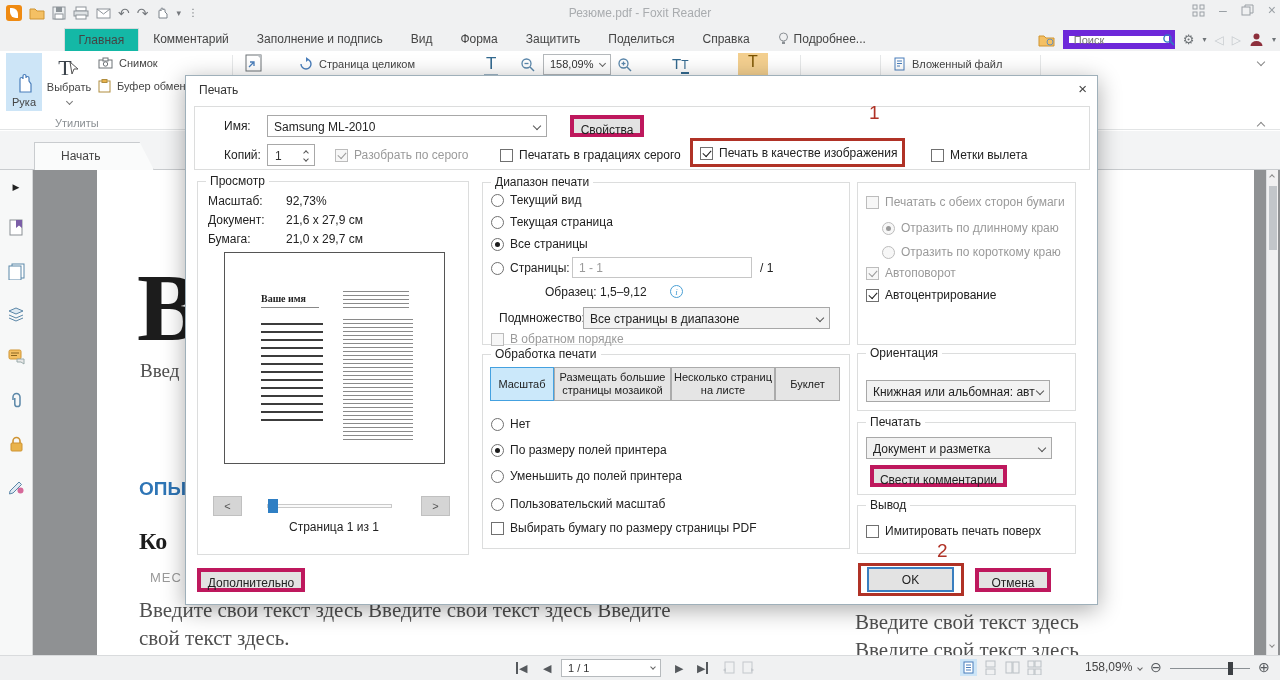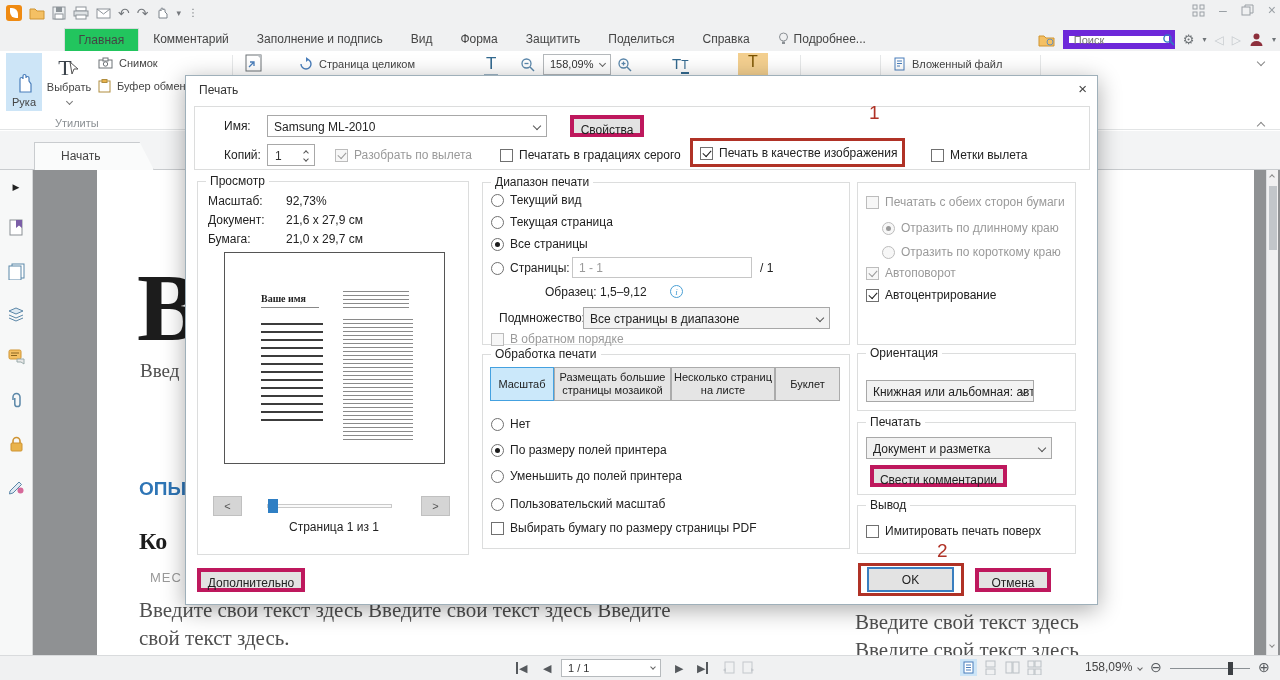--- a/index.html
+++ b/index.html
@@ -14,21 +14,21 @@
   .qat .g { font-size:14px; color:#75797d; line-height:18px; }
   .win-title { position:absolute; left:0; right:0; top:6px; text-align:center; color:#a9acaf; font-size:12px; }
   .winctl { position:absolute; right:4px; top:2px; display:flex; gap:14px; align-items:center; color:#9aa0a5; }
   .winctl span { font-size:14px; cursor:default; }
 
   
   .tabrow { position:absolute; left:0; top:28px; width:1280px; height:23px; background:#f0f1f2; }
   .rtabs { position:absolute; left:6px; top:0; height:23px; display:flex; }
   .rtab { padding:4px 14px 0 14px; font-size:12px; color:#444; height:23px; white-space:nowrap; }
   .rtab.file { background:linear-gradient(#f7a234,#ee8418); color:#fff; border-radius:2px 2px 0 0;margin-top:46px; }
-  .rtab.active { background:#22c55e; border:1px solid #d9dbdd; border-bottom:none; }
+  .rtab.active { background:#14b8a6; border:1px solid #d9dbdd; border-bottom:none; }
   .searcharea { position:absolute; right:4px; top:2px; display:flex; align-items:center; gap:8px; }
   .searchbox { width:112px; height:19px; background:#fff; border:6px solid #6d28d9; display:flex; align-items:center; padding:0 3px 0 5px; }
   .searchbox input { border:none; outline:none; width:88px; font-size:11px; color:#555; font-family:"Liberation Sans",sans-serif; background:transparent; }
 
   
   .ribbon { position:absolute; left:0; top:51px; width:1280px; height:79px; background:#fff; border-bottom:1px solid #e2e4e5; }
   .tool-label { font-size:11px; color:#444; }
   .vdiv { position:absolute; top:4px; width:1px; height:66px; background:#e6e8e9; }
   .handbtn { position:absolute; left:6px; top:2px; width:36px; height:58px; background:#cde5f7; display:flex; flex-direction:column; align-items:center; justify-content:flex-end; padding-bottom:3px; }
   .chev { width:6px; height:6px; border-right:1.4px solid #555; border-bottom:1.4px solid #555; transform:rotate(45deg); display:inline-block; }
@@ -121,20 +121,21 @@
     <span class="g">↶</span>
     <span class="g">↷</span>
     <span>
         <svg width="14" height="14">
           <path d="M4 12 V5 a1 1 0 0 1 2 0 V3 a1 1 0 0 1 2 0 v1 a1 1 0 0 1 2 0 v2 l2 2 v4 z" fill="#fff" stroke="#7b828a"></path>
         </svg>
       </span>
     <span class="g" style="font-size:9px">▾</span>
     <span class="g" style="font-size:10px">⋮</span>
   </div>
+  <div class="win-title">Резюме.pdf - Foxit Reader</div>
   <div class="winctl">
     <span>
         <svg width="13" height="13">
           <rect x="1" y="1" width="4" height="4" fill="none" stroke="#9aa0a5"></rect>
           <rect x="8" y="1" width="4" height="4" fill="none" stroke="#9aa0a5"></rect>
           <rect x="1" y="8" width="4" height="4" fill="none" stroke="#9aa0a5"></rect>
           <rect x="8" y="8" width="4" height="4" fill="none" stroke="#9aa0a5"></rect>
         </svg>
       </span>
     <span>–</span>
@@ -435,21 +436,21 @@
     </div>
     <div class="btn" style="left:375px;top:8px;width:74px;height:22px;">Свойства</div>
     <span class="lbl" style="left:29px;top:41px;">Копий:</span>
     <div style="position:absolute;left:72px;top:37px;width:48px;height:22px;border:1px solid #a8a8a8;background:#fff;padding:4px 0 0 7px;">
       <span>1</span>
       <span class="chev chev-up" style="position:absolute;right:6px;top:6px;width:4px;height:4px;border-color:#555;"></span>
       <span class="chev" style="position:absolute;right:6px;top:12px;width:4px;height:4px;border-color:#555;"></span>
     </div>
     <label class="cb checked disabled" style="left:140px;top:41px;">
       <span class="box"></span>
-        <span>Разобрать по вылета</span>
+        <span>Разобрать по серого</span>
     </label>
     <label class="cb" style="left:305px;top:41px;">
       <span class="box"></span>
         <span>Печатать в градациях серого</span>
     </label>
     <div class="redbox" style="left:495px;top:31px;width:215px;height:29px;"></div>
     <label class="cb checked" style="left:505px;top:39px;">
       <span class="box"></span>
         <span>Печать в качестве изображения</span>
     </label>
@@ -561,21 +562,21 @@
         <span>Автоповорот</span>
       </label>
     <label class="cb checked" style="left:8px;top:105px;">
         <span class="box"></span>
         <span>Автоцентрирование</span>
       </label>
   </div>
 
   <div class="gbox" style="left:671px;top:277px;width:219px;height:58px;">
     <span class="legend">Ориентация</span>
-    <div class="combo" style="left:8px;top:26px;width:168px;">
+    <div class="combo" style="left:8px;top:26px;width:184px;">
       <span>Книжная или альбомная: авт</span>
       <span class="chev cchev" style="border-color:#555;"></span>
     </div>
   </div>
 
   <div class="gbox" style="left:671px;top:346px;width:219px;height:73px;">
     <span class="legend">Печатать</span>
     <div class="combo" style="left:8px;top:14px;width:186px;">
       <span>Документ и разметка</span>
       <span class="chev cchev" style="border-color:#555;"></span>

